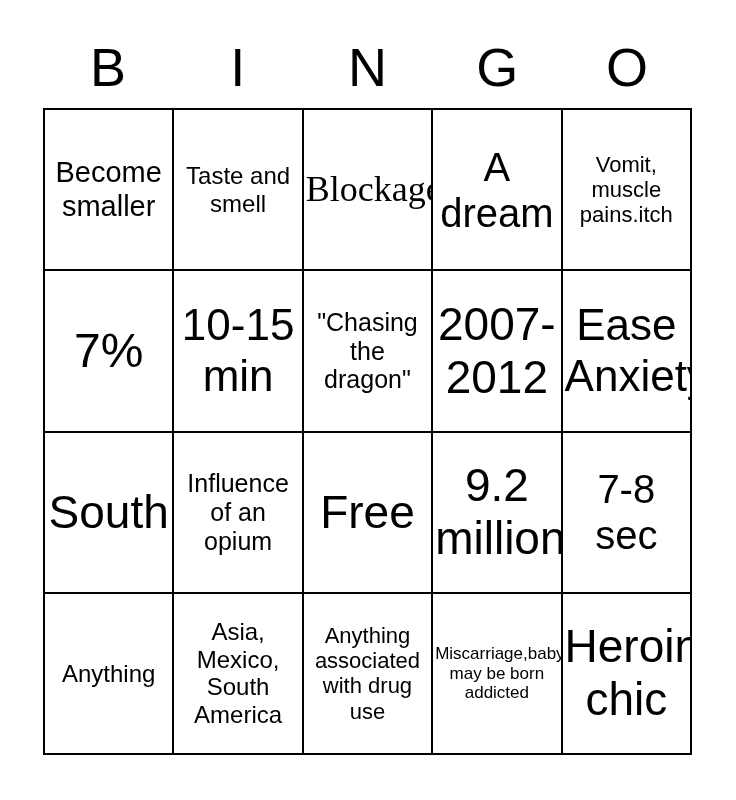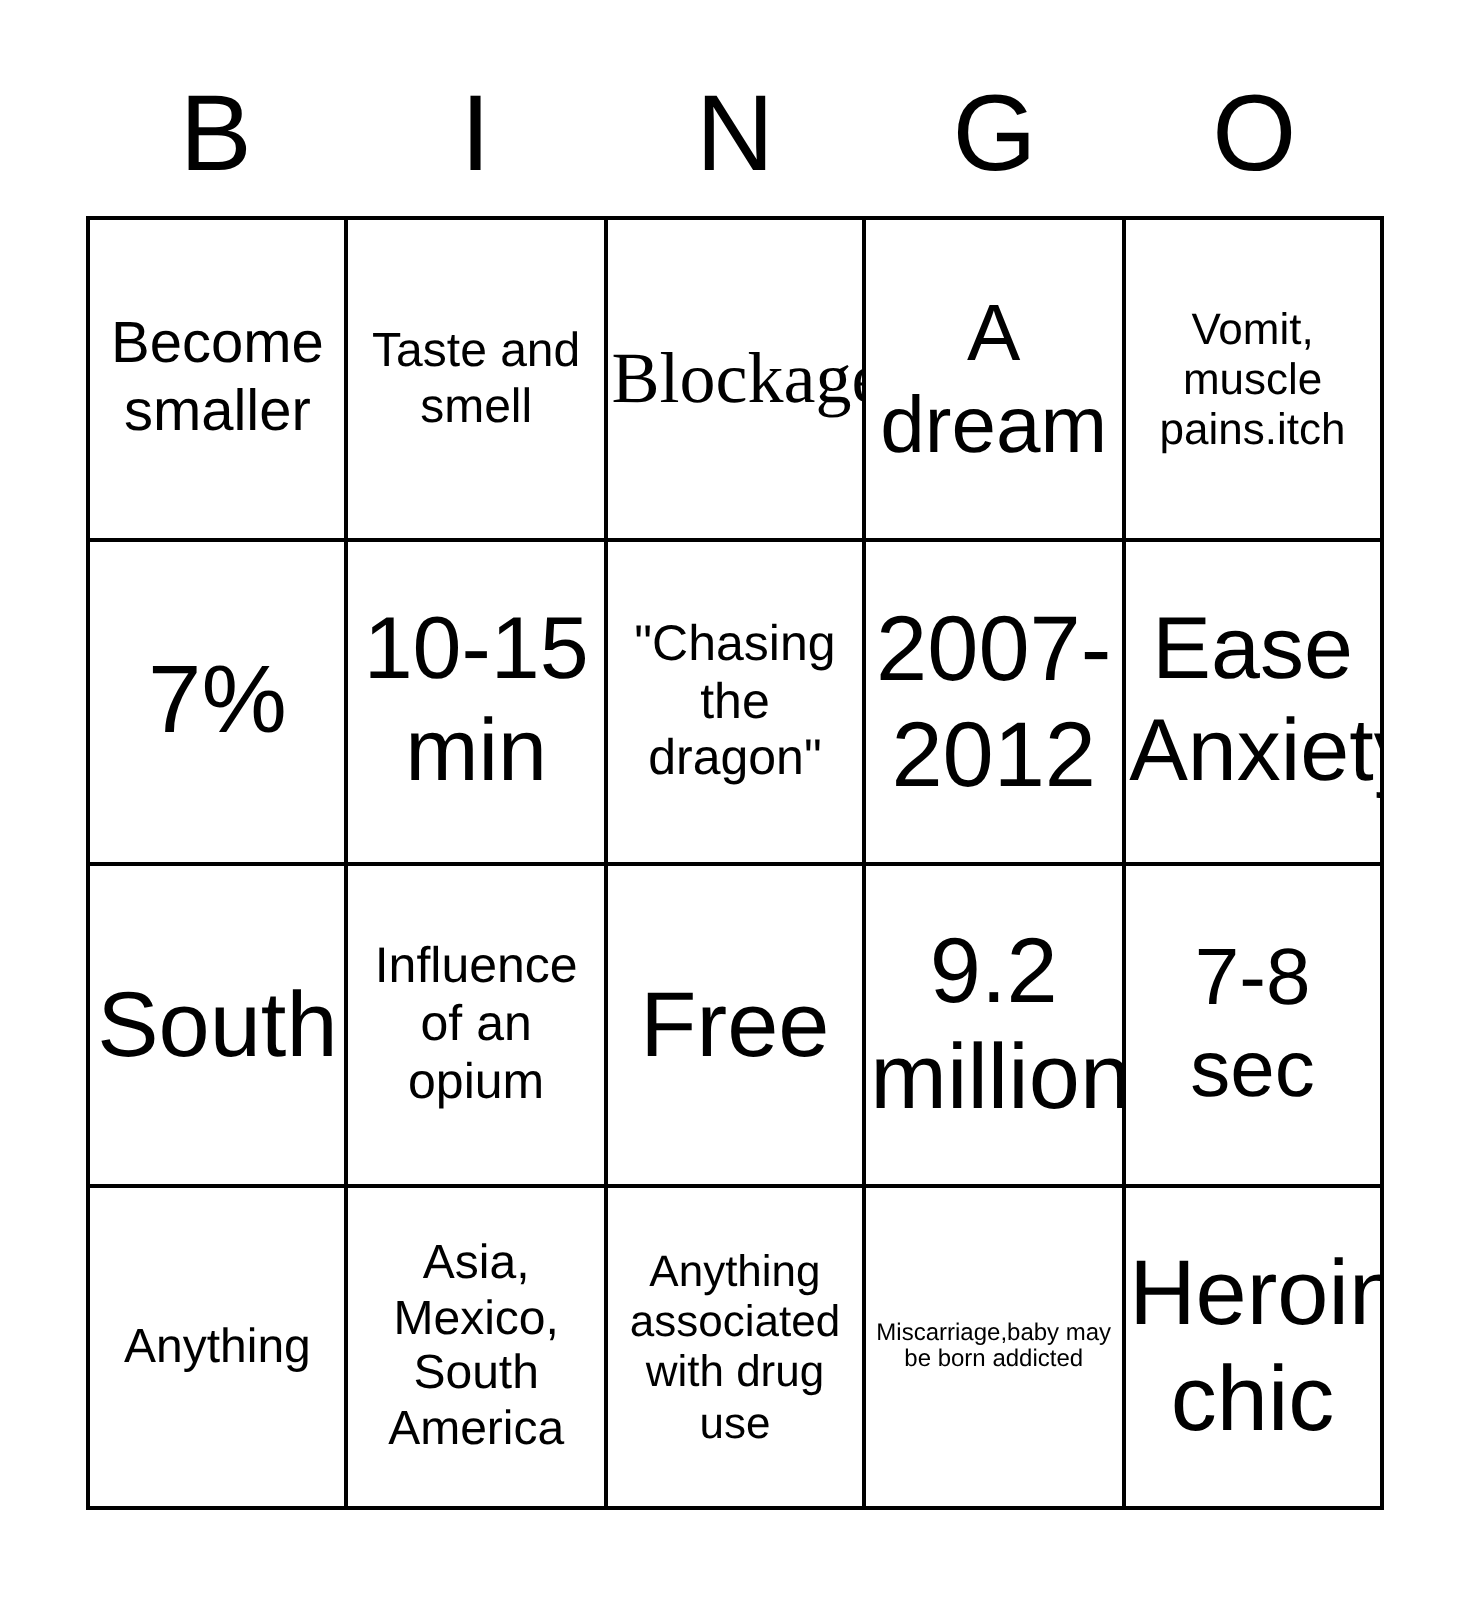--- a/index.html
+++ b/index.html
@@ -43,21 +43,21 @@
   table.card td {
     border: 2px solid #000000;
     text-align: center;
     vertical-align: middle;
     padding: 0 2px;
     line-height: 1.15;
     overflow: hidden;
     font-weight: 400;
     background: #ffffff;
   }
-  .fs15 { font-size: 12px; }
+  .fs15 { font-size: 17px; }
   .fs22 { font-size: 22px; }
   .fs23 { font-size: 23px; }
   .fs24 { font-size: 24px; }
   .fs25 { font-size: 25px; }
   .fs28 { font-size: 36px; font-family: Liberation Serif, serif; }
   .fs29 { font-size: 29px; }
   .fs31 { font-size: 24px; }
   .fs32 { font-size: 32px; }
   .fs34 { font-size: 34px; }
   .fs36 { font-size: 44px; }

